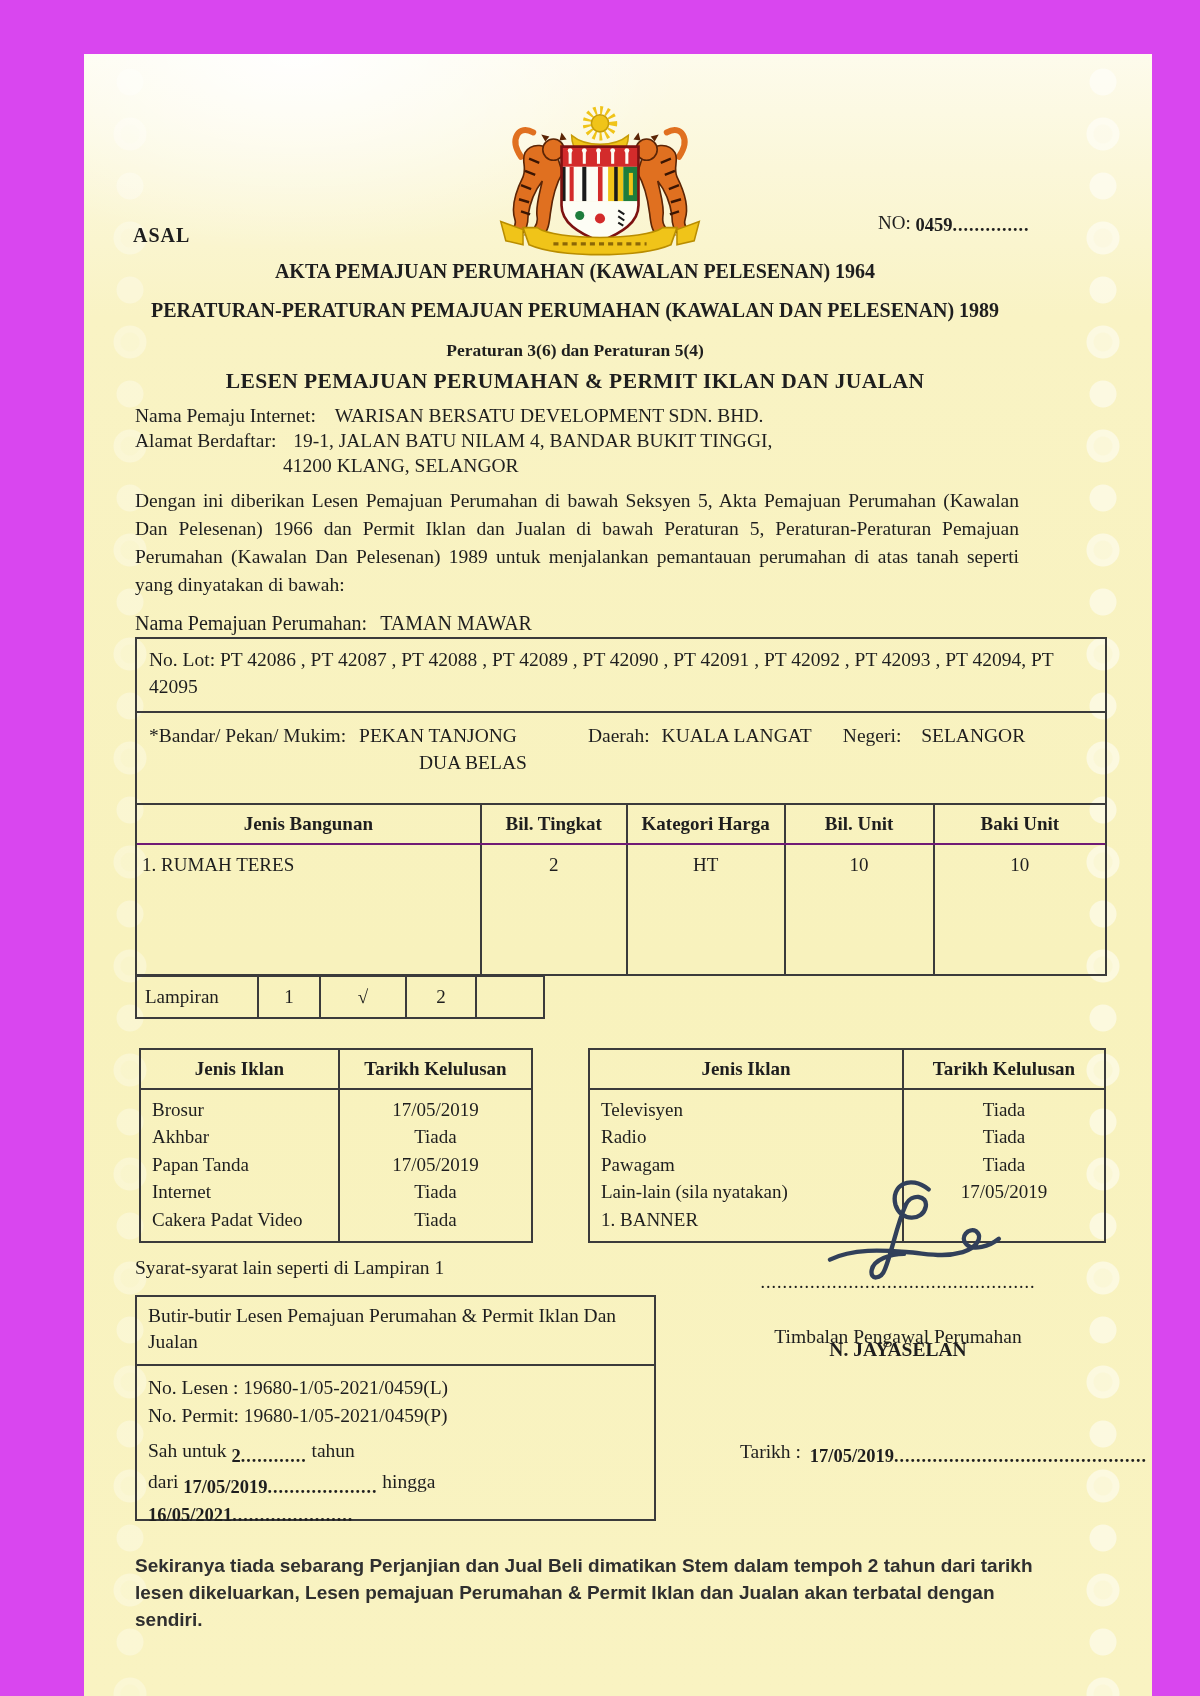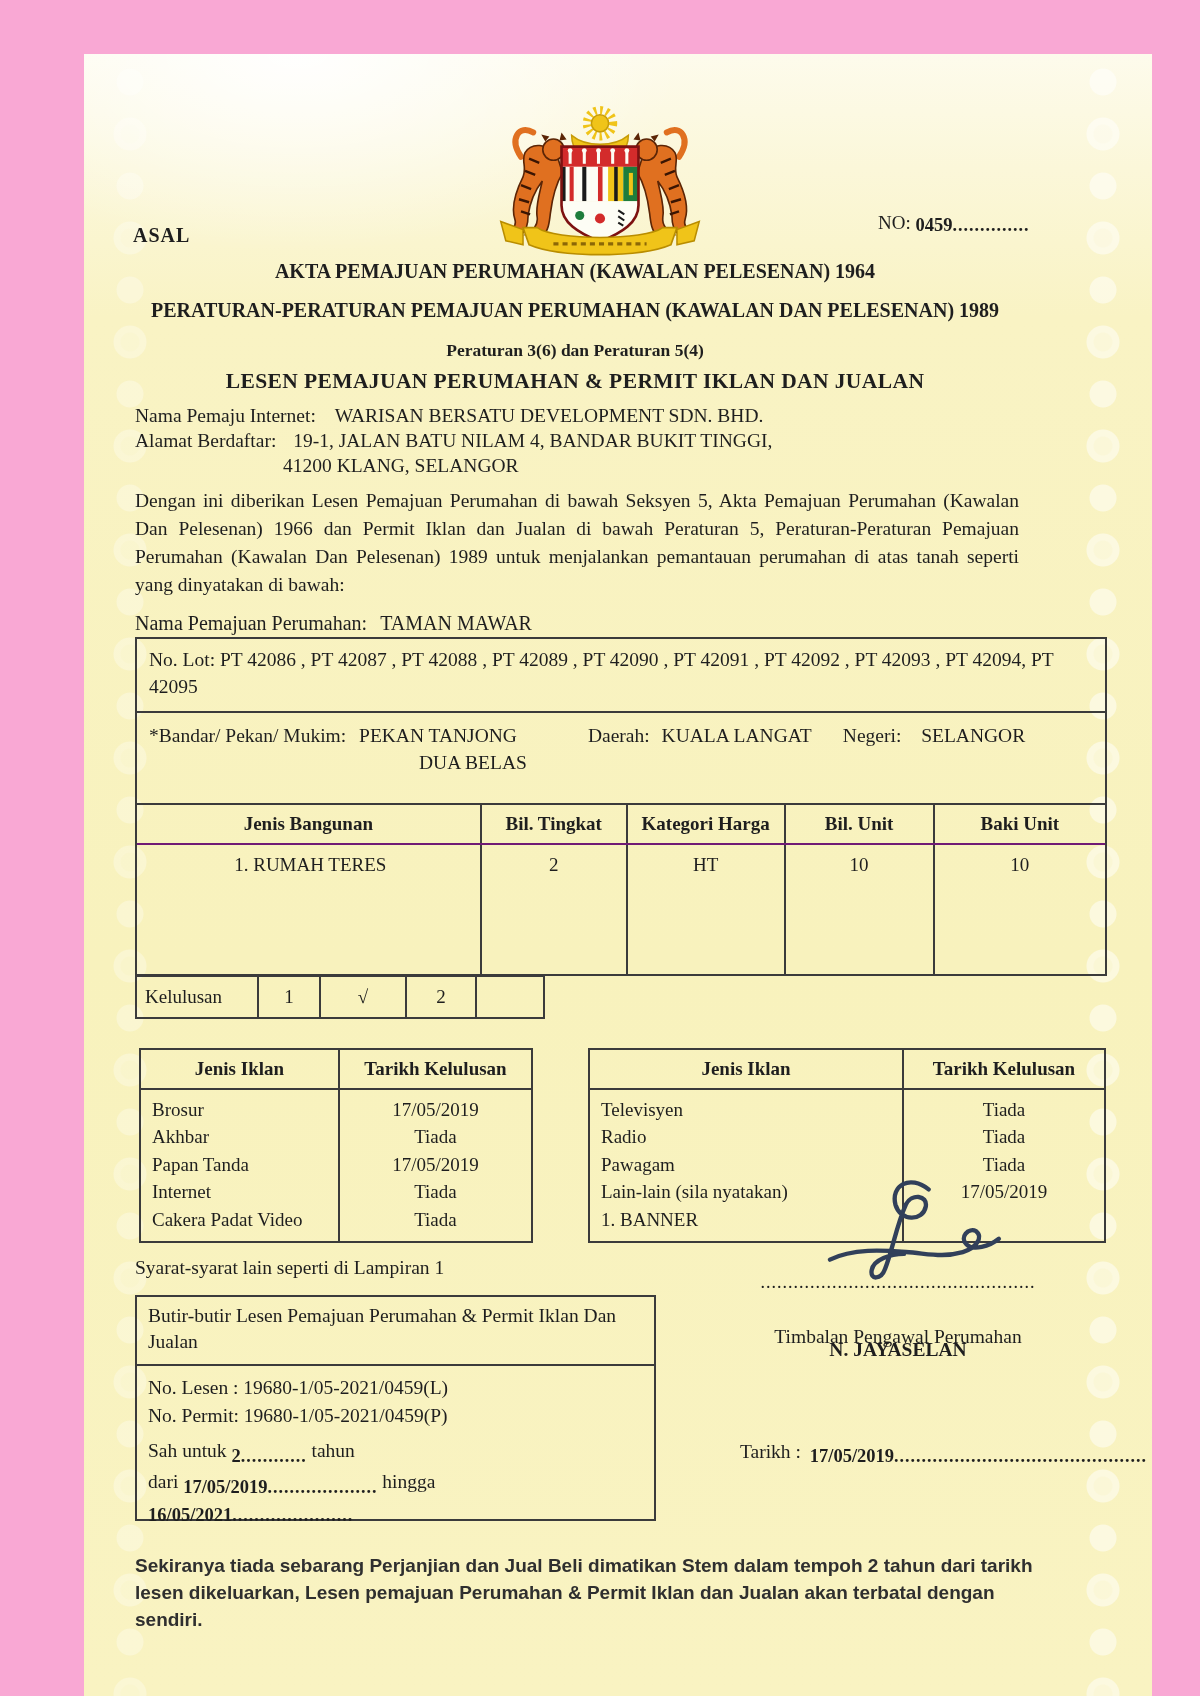--- a/index.html
+++ b/index.html
@@ -1,16 +1,16 @@
 <!DOCTYPE html>
 <html><head>
 <meta charset="utf-8">
 <style>
   html,body{margin:0;padding:0;background:#ffffff;}
-  #page{position:relative;width:1200px;height:1696px;background:#f9a8d4;overflow:hidden;
+  #page{position:relative;width:1200px;height:1696px;background:#d946ef;overflow:hidden;
         font-family:"Liberation Serif","DejaVu Serif",serif;color:#1e1e1e;}
   .paper{position:absolute;left:84px;top:54px;width:1068px;height:1642px;
          background:
            radial-gradient(ellipse 620px 320px at 20% 0%, rgba(255,255,255,0.95), rgba(255,255,255,0) 62%),
            linear-gradient(180deg,#fdfbec 0%,#fbf7d9 7%,#f9f3c4 16%,#f8f2bd 55%,#f9f3c2 100%);}
   .wm{position:absolute;top:0;bottom:0;pointer-events:none;
       background-image:
         radial-gradient(circle 16px at 50% 28px, rgba(255,255,255,0.55) 0 13px, rgba(255,255,255,0) 14px),
         radial-gradient(circle 20px at 50% 80px, rgba(255,255,255,0.4) 9px, rgba(255,255,255,0.55) 10px 16px, rgba(255,255,255,0) 17px);
       background-size:92px 104px;}
@@ -31,21 +31,21 @@
   .htitle{font-size:21.5px;font-weight:bold;letter-spacing:.4px;}
   
   .frame{border:2px solid #3b3b3b;}
   .box-row1{border-bottom:2px solid #3b3b3b;padding:7px 12px 11px;min-height:48px;font-size:19.5px;line-height:27px;}
   .box-row2{border-bottom:2px solid #3b3b3b;display:flex;padding:9px 12px 14px;min-height:67px;font-size:19.5px;line-height:27px;}
   .bc1{width:46.5%;} .bc2{width:27%;} .bc3{width:26.5%;}
   .btable{width:100%;border-collapse:collapse;table-layout:fixed;font-size:19px;}
   .btable th{border-bottom:2px solid #701a75;padding:8px 4px;font-weight:600;text-align:center;}
   .btable th+th,.btable td+td{border-left:2px solid #3b3b3b;}
   .btable td{height:119px;vertical-align:top;padding-top:9px;text-align:center;}
-  .btable td.first{text-align:center;padding-left:5px;}
+  .btable td.first{text-align:left;padding-left:5px;}
   .ltable{border-collapse:collapse;font-size:19px;}
   .ltable td{border:2px solid #3b3b3b;height:38px;text-align:center;}
   .ltable td.first{text-align:left;padding:0 8px;width:104px;}
   .ad{position:absolute;top:1048px;border:2px solid #3b3b3b;display:grid;font-size:19px;}
   .ad .hd{border-bottom:2px solid #3b3b3b;font-weight:600;text-align:center;padding:8px 2px;}
   .ad .hd2,.ad .bd2{border-left:2px solid #3b3b3b;}
   .ad .bd{padding:6px 0 8px;}
   .ad .row{line-height:27.4px;padding-left:11px;}
   .ad .rowc{line-height:27.4px;text-align:center;}
   
@@ -202,21 +202,21 @@
         <td>10</td>
         <td>10</td>
       </tr>
     </tbody>
       </table>
   </div>
 
   <table class="abs ltable" style="left:135px;top:975px;">
     <tbody>
         <tr>
-      <td class="first">Kelulusan</td>
+      <td class="first">Lampiran</td>
       <td style="width:58px;">1</td>
       <td style="width:82px;">√</td>
       <td style="width:66px;">2</td>
       <td style="width:64px;"></td>
     </tr>
   </tbody>
     </table>
 
   <div class="ad" style="left:139px;width:390px;grid-template-columns:50.5% 49.5%;">
     <div class="hd">Jenis Iklan</div>

